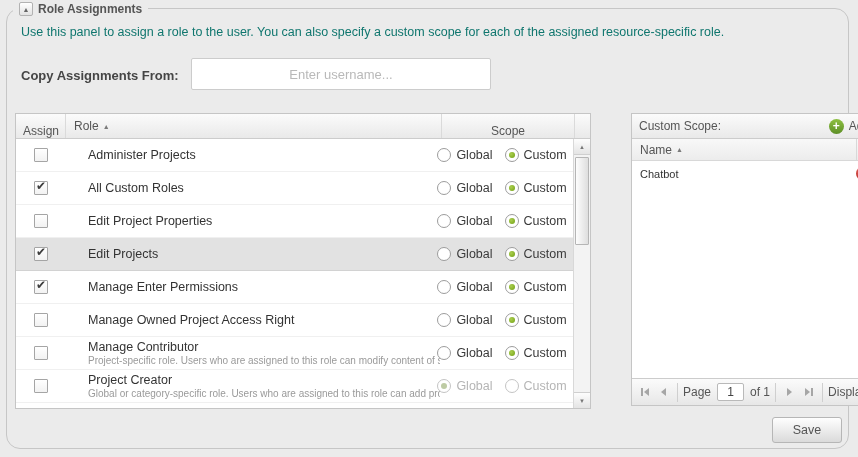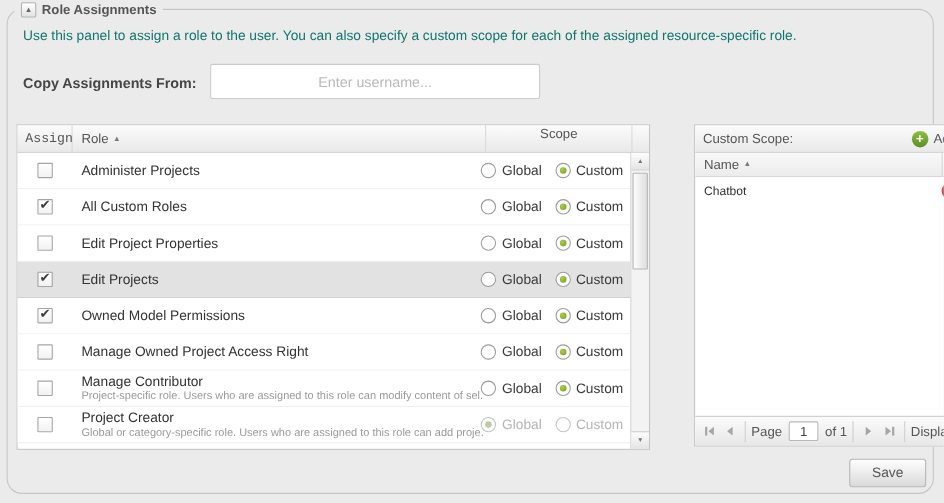--- a/index.html
+++ b/index.html
@@ -48,35 +48,35 @@
   .roles-table {
     position:absolute; left:8px; top:104px; width:576px; height:296px;
     border:1px solid #c5c5c5; background:#fff;
   }
   .rt-header {
     display:flex; height:25px; align-items:center;
     background:linear-gradient(#fbfbfb,#e9e9e9);
     border-bottom:1px solid #cccccc;
     font-size:12px; color:#555;
   }
-  .col-assign { width:50px; padding-left:7px; border-right:1px solid #dadada; height:100%; display:flex; align-items:center;font-family:Liberation Mono, monospace; }
+  .col-assign { width:50px; padding-left:7px; border-right:1px solid #dadada; height:100%; display:flex; align-items:flex-end; }
   .col-role   { flex:1; padding-left:8px; height:100%; display:flex; align-items:center; }
-  .col-scope  { width:133px; height:100%; display:flex; align-items:flex-start; justify-content:center; border-left:1px solid #dadada; }
+  .col-scope  { width:133px; height:100%; display:flex; align-items:flex-end; justify-content:center; border-left:1px solid #dadada; }
   .col-sb     { width:16px; height:100%; border-left:1px solid #dadada; }
   .sort-icon  { font-size:7px; color:#7a7a7a; margin-left:4px; }
 
   .rt-body { position:relative; height:269px; }
   .rt-rows { margin-right:17px; }
   .rt-row {
     height:33px; display:flex; align-items:center;
     border-bottom:1px solid #f0f0f0; background:#fff;
   }
   .rt-row.selected { background:#e2e2e2; border-bottom-color:#d2d2d2; }
   .cell-assign { width:50px; display:flex; justify-content:center; }
-  .cell-role   { flex:1; padding-left:8px; display:flex; flex-direction:column; justify-content:center; overflow:hidden; }
+  .cell-role   { flex:1; padding-left:8px; display:flex; flex-direction:column; justify-content:center; overflow:hidden;margin-left:14px; }
   .role-name { font-size:12.5px; color:#333; line-height:14px; white-space:nowrap; }
   .role-desc { font-size:10px; color:#9a9a9a; line-height:11px; margin-top:1px; white-space:nowrap; overflow:hidden; }
   .cell-scope {
     width:133px; display:flex; align-items:center; justify-content:center;
     padding-right:9px; font-size:12.5px; color:#3a3a3a;
   }
   .checkbox {
     width:14px; height:14px; border:1px solid #a5a5a5; border-radius:1px;
     background:linear-gradient(#ffffff,#f2f2f2); position:relative; cursor:pointer;
   }
@@ -279,21 +279,21 @@
           </div>
         </div>
 
         <div class="rt-row">
           <div class="cell-assign">
               <span class="checkbox checked">
                 <span class="check-icon">✔</span>
               </span>
             </div>
           <div class="cell-role">
-              <div class="role-name">Owned Model Permissions</div>
+              <div class="role-name">Manage Enter Permissions</div>
             </div>
           <div class="cell-scope">
             <span class="radio global"></span>
               <span class="radio-label">Global</span>
             <span class="radio custom on"></span>
               <span class="radio-label">Custom</span>
           </div>
         </div>
 
         <div class="rt-row">

